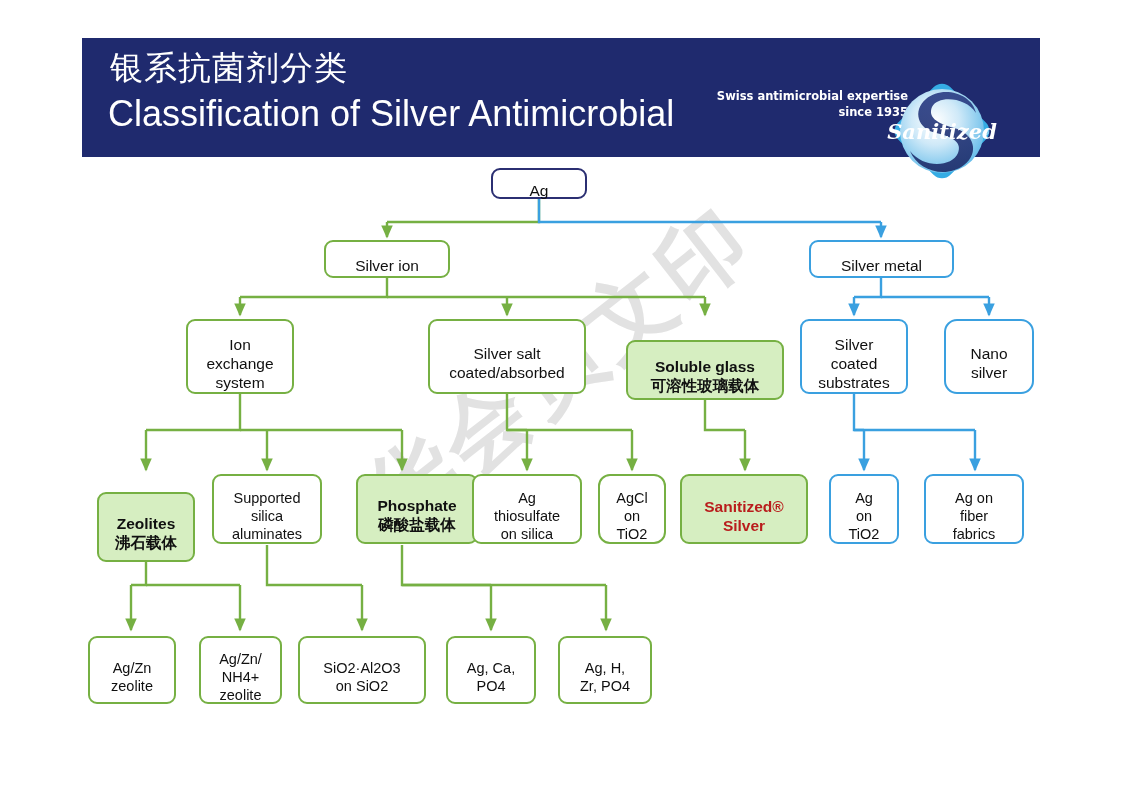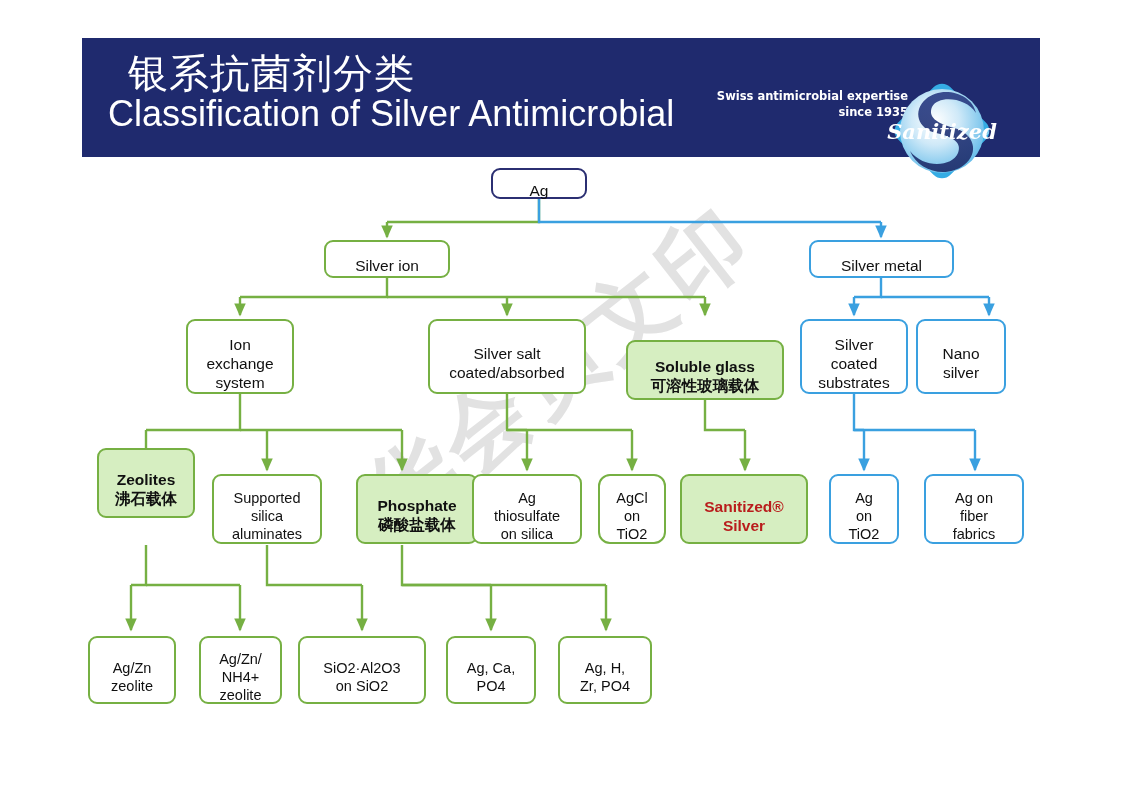--- a/index.html
+++ b/index.html
@@ -45,24 +45,24 @@
     position: absolute;
     left: 82px;
     top: 38px;
     width: 958px;
     height: 119px;
     background: #1f2a6e;
     z-index: 3;
   }
   #header-title-cn {
     position: absolute;
-    left: 46px;
+    left: 28px;
     top: 8px;
     color: #ffffff;
-    font-size: 40px;
+    font-size: 33px;
     font-weight: normal;
     font-family: "DejaVu Sans", sans-serif;
     letter-spacing: 1px;
     white-space: nowrap;
   }
   #header-title-en {
     position: absolute;
     left: 26px;
     top: 55px;
     color: #ffffff;
@@ -297,28 +297,28 @@
   </div>
 
   <div class="node n-blue" style="left:800px; top:319px; width:108px; height:75px;">
     <span class="txt">
       <span>Silver</span><br>
       <span>coated</span><br>
       <span>substrates</span>
     </span>
   </div>
 
-  <div class="node n-blue" style="left:916px; top:319px; width:90px; height:75px;">
+  <div class="node n-blue" style="left:944px; top:319px; width:90px; height:75px;border-radius:13px;">
     <span class="txt">
       <span>Nano</span><br>
       <span>silver</span>
     </span>
   </div>
 
-  <div class="node fill-green" style="left:97px; top:448px; width:98px; height:70px;">
+  <div class="node fill-green" style="left:97px; top:492px; width:98px; height:70px;">
     <span class="txt">
       <span class="bold">Zeolites</span><br>
       <span class="bold cn">沸石载体</span>
     </span>
   </div>
 
   <div class="node n-green small" style="left:212px; top:474px; width:110px; height:70px;">
     <span class="txt">
       <span>Supported</span><br>
       <span>silica</span><br>

